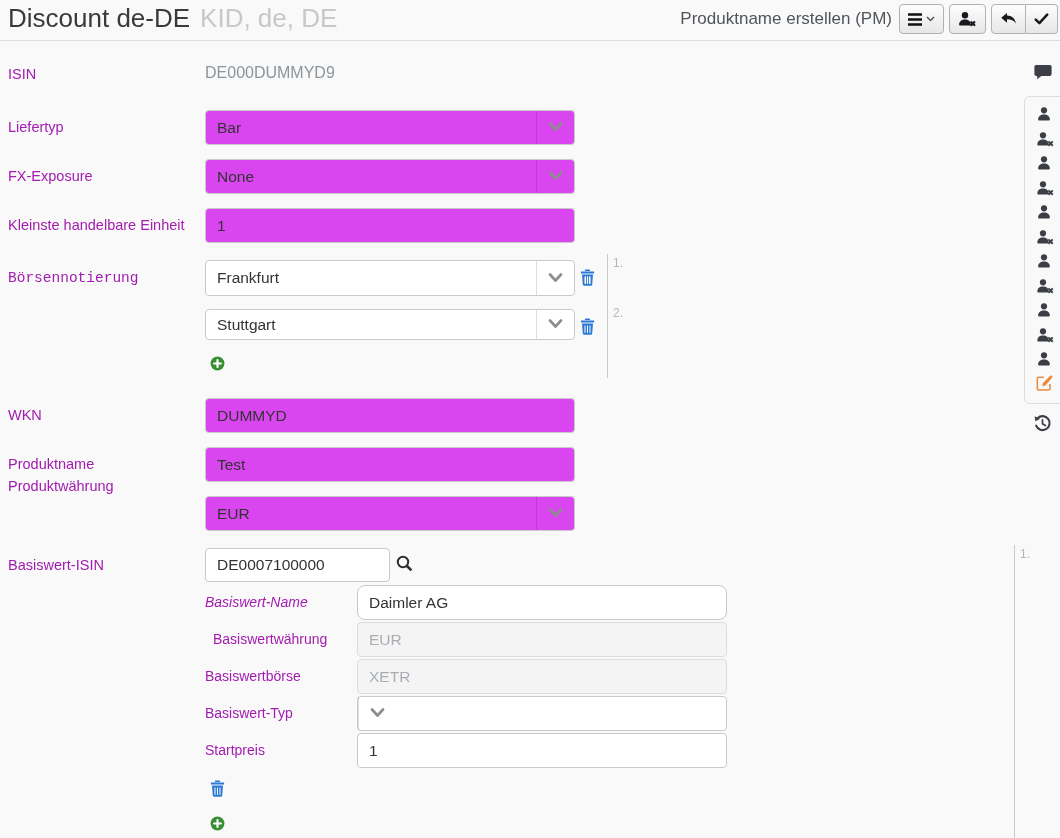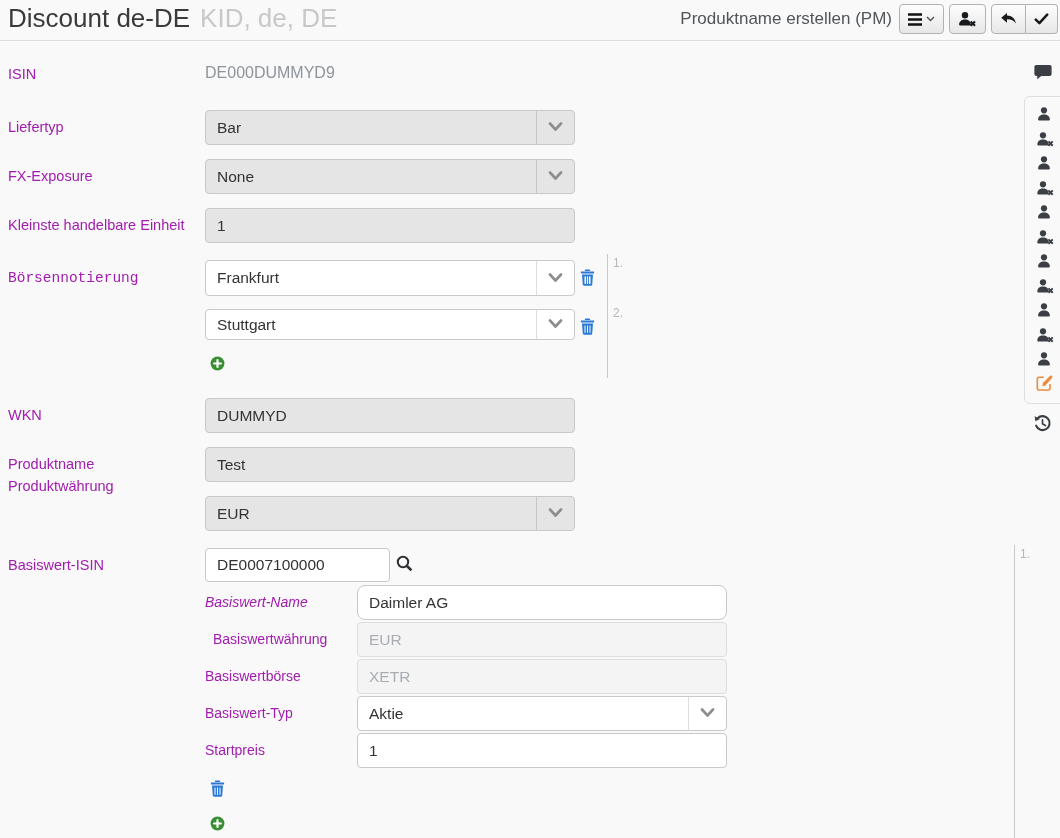--- a/index.html
+++ b/index.html
@@ -26,21 +26,21 @@
   .btn-group { display:inline-flex; margin-left:5px; }
   .btn-group .btn { border-radius:0; margin:0; }
   .btn-group .btn:first-child { border-radius:4px 0 0 4px; }
   .btn-group .btn:last-child { border-radius:0 4px 4px 0; border-left:none; }
   
   .flabel { position:absolute; left:8px; font-size:14.5px; color:#a21caf; white-space:nowrap; }
   .ftext  { position:absolute; font-size:16px; color:#8e949c; }
   .input, .selectbox { position:absolute; border:1px solid #c9c9c9; border-radius:4px;
             font-size:15.5px; color:#333; background:#fff; }
   input.input { padding:0 11px; font-family:inherit; }
-  .cream { background:#e5e5e5; }
+  .cream { background:#d946ef; }
   .disabled-input { background:#f4f4f4; border-color:#ddd; color:#a9adb2; }
   .selectbox { display:flex; align-items:center; }
   .selectbox .val { flex:1; padding-left:11px; white-space:nowrap; overflow:hidden; }
   .selectbox .chev { width:38px; align-self:stretch; border-left:1px solid rgba(0,0,0,.13);
             display:flex; align-items:center; justify-content:center; }
   .icon-btn { position:absolute; display:inline-flex; cursor:pointer; background:none; border:none; padding:0; }
   .guide-line { position:absolute; width:1px; background:#c9c9c9; }
   .guide-num { position:absolute; font-size:12px; color:#b3b8be; }
   
   .side-box { position:absolute; left:1024px; top:96px; width:50px; height:308px;
@@ -207,21 +207,20 @@
   <input class="input" style="left: 357px; top: 585px; width: 370px; height: 35px; border-radius: 8px;" value="Daimler AG">
 
   <span class="flabel" style="left:205px; top:622px; line-height:35px; font-size:14px;margin-left:8px;">Basiswertwährung</span>
   <input class="input disabled-input" disabled="" style="left: 357px; top: 622px; width: 370px; height: 35px;" value="EUR">
 
   <span class="flabel" style="left:205px; top:659px; line-height:35px; font-size:14px;">Basiswertbörse</span>
   <input class="input disabled-input" disabled="" style="left: 357px; top: 659px; width: 370px; height: 35px;" value="XETR">
 
   <span class="flabel" style="left:205px; top:696px; line-height:35px; font-size:14px;">Basiswert-Typ</span>
   <div class="selectbox" style="left:357px; top:696px; width:370px; height:35px;">
-    <span class="val">Aktie</span>
     <span class="chev">
       <svg width="15" height="11" viewBox="0 0 15 11">
           <path d="M2 1.5l5.5 6 5.5-6" stroke="#8d8d8d" stroke-width="2.6" fill="none" stroke-linecap="round" stroke-linejoin="round"></path>
         </svg>
     </span>
   </div>
 
   <span class="flabel" style="left:205px; top:733px; line-height:35px; font-size:14px;">Startpreis</span>
   <input class="input" style="left: 357px; top: 733px; width: 370px; height: 35px;" value="1">
 

